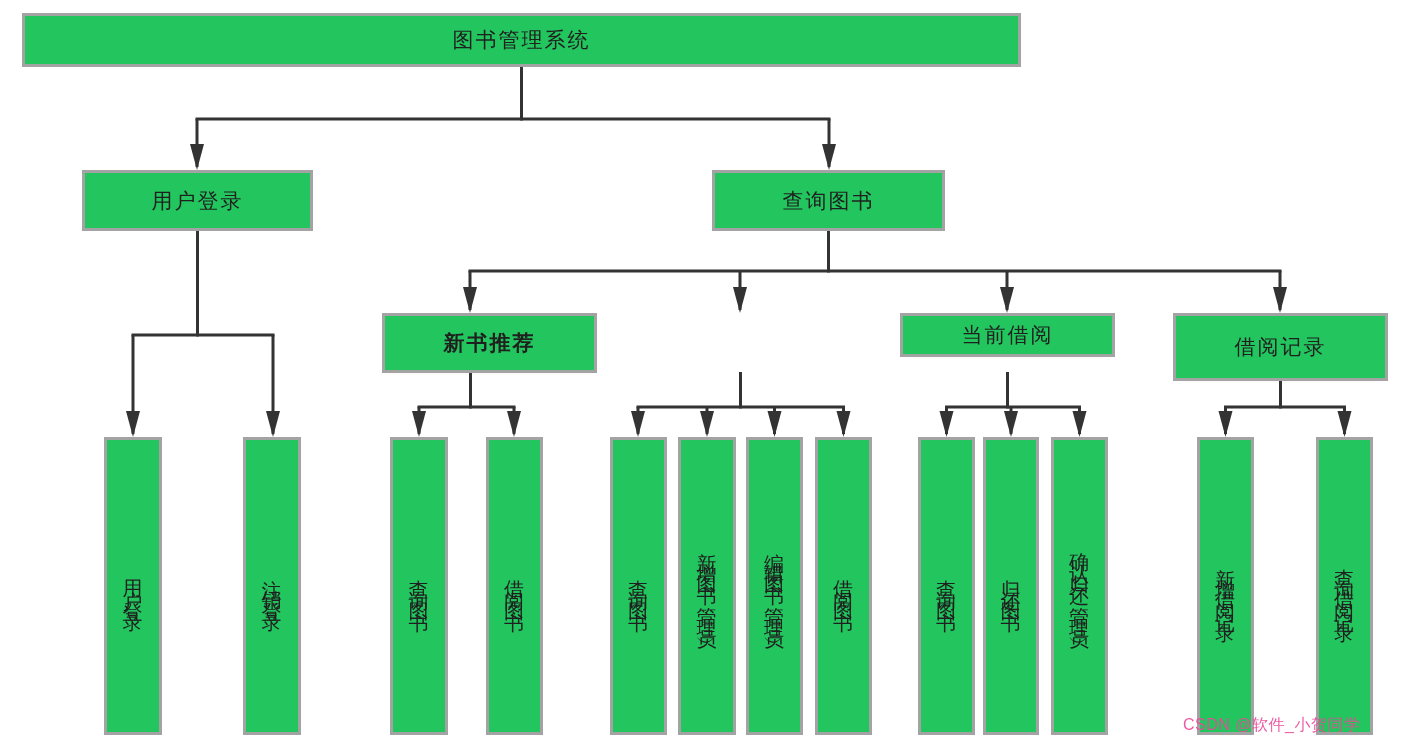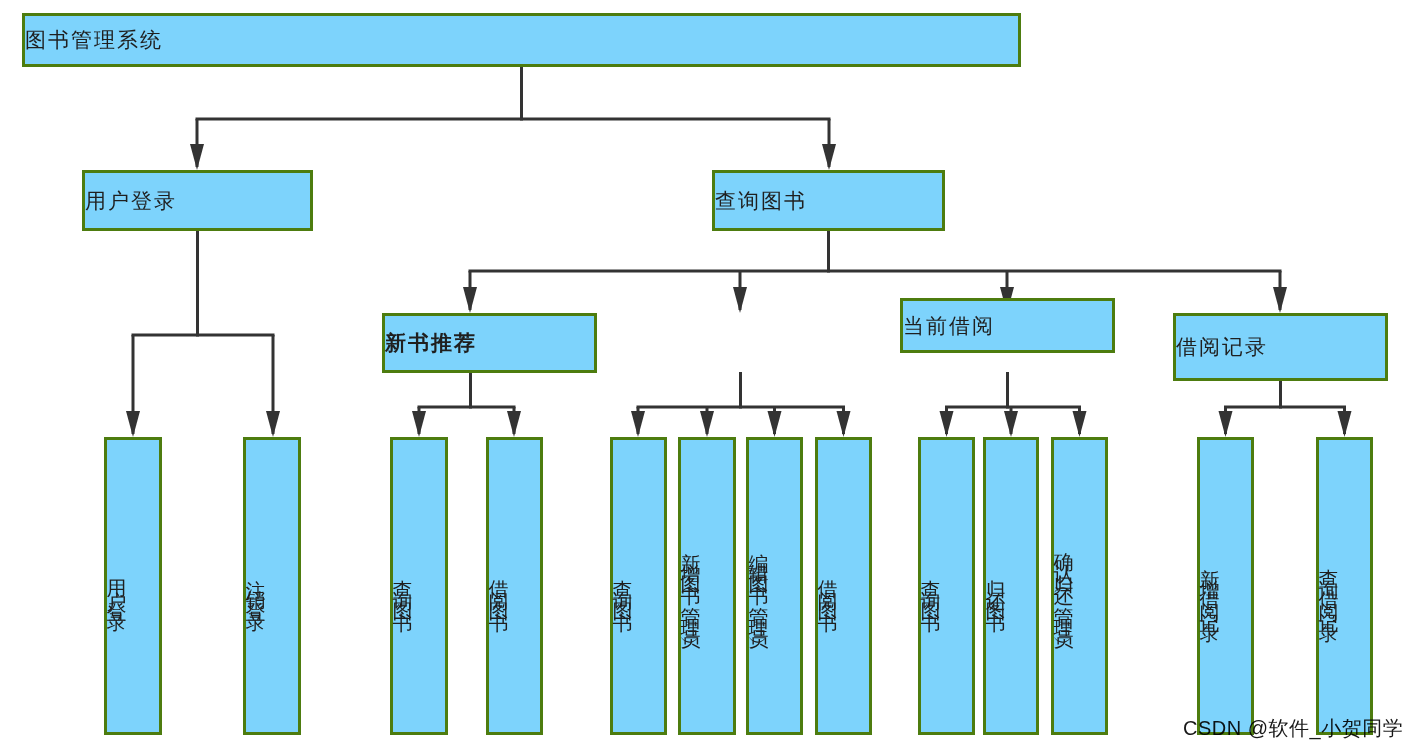--- a/index.html
+++ b/index.html
@@ -13,25 +13,25 @@
   }
   #connectors {
     position: absolute;
     left: 0; top: 0;
     width: 1405px; height: 747px;
     z-index: 1;
   }
   .box {
     position: absolute;
     box-sizing: border-box;
-    border: 3px solid #4d7c0f;
-    background: #7dd3fc;
+    border: 3px solid #a3a3a3;
+    background: #22c55e;
     display: flex;
     align-items: center;
-    justify-content: flex-start;
+    justify-content: center;
     z-index: 2;
   }
   .label-h {
     font-size: 21px;
     color: #1f1f1f;
     letter-spacing: 2px;
     white-space: nowrap;
   }
   .label-v {
     writing-mode: vertical-rl;
@@ -39,22 +39,22 @@
     font-size: 20px;
     color: #1f1f1f;
     letter-spacing: 11px;
     line-height: 1;
     white-space: nowrap;
   }
   #watermark {
     position: absolute;
     left: 1183px;
     top: 715px;
-    font-size: 20px;
-    color: #000000;
+    font-size: 16px;
+    color: #ec4899;
     opacity: 0.9;
     z-index: 3;
     white-space: nowrap;
     letter-spacing: 0.5px;
   }
 </style>
 </head>
 <body>
 
 <div id="stage">
@@ -132,21 +132,21 @@
   <div class="box" style="left:82px; top:170px; width:231px; height:61px;">
     <span class="label-h">用户登录</span>
   </div>
   <div class="box" style="left:712px; top:170px; width:233px; height:61px;">
     <span class="label-h">查询图书</span>
   </div>
 
   <div class="box" style="left:382px; top:313px; width:215px; height:60px;font-weight:bold;">
     <span class="label-h">新书推荐</span>
   </div>
-  <div class="box" style="left:900px; top:298px; width:215px; height:55px;">
+  <div class="box" style="left:900px; top:313px; width:215px; height:44px;">
     <span class="label-h">当前借阅</span>
   </div>
   <div class="box" style="left:1173px; top:313px; width:215px; height:68px;">
     <span class="label-h">借阅记录</span>
   </div>
 
   <div class="box" style="left:104px; top:437px; width:58px; height:298px;">
     <span class="label-v">用户登录</span>
   </div>
   <div class="box" style="left:243px; top:437px; width:58px; height:298px;">

